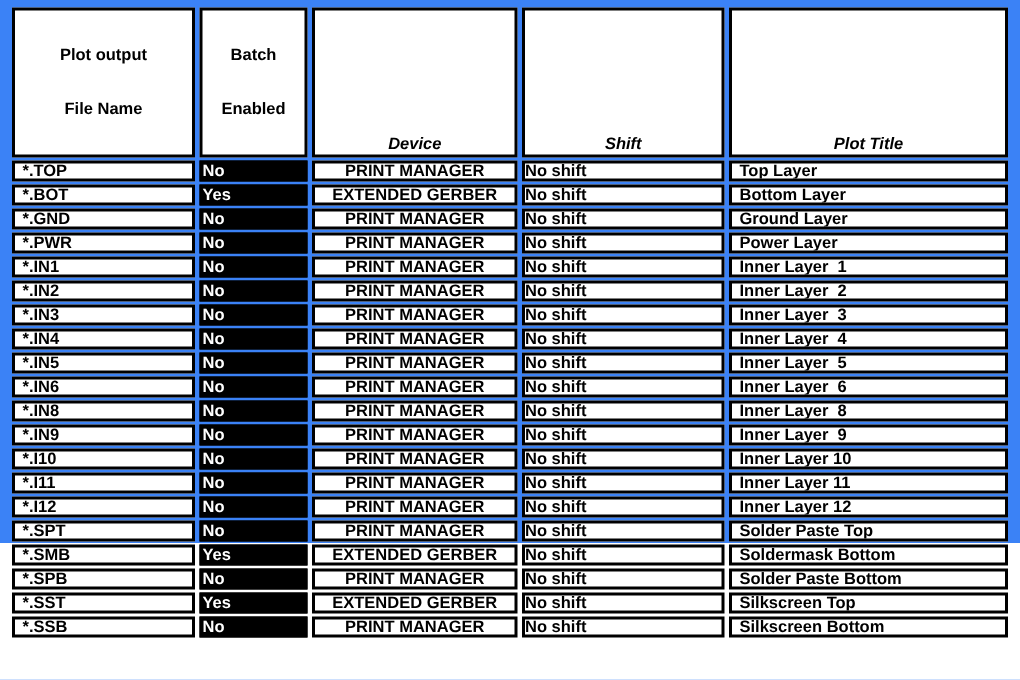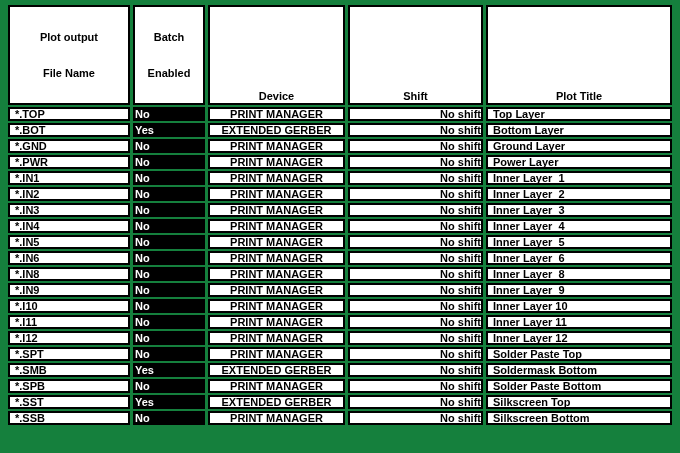--- a/index.html
+++ b/index.html
@@ -6,22 +6,22 @@
     margin: 0;
     padding: 0;
     background: #ffffff;
     width: 680px;
     height: 453px;
     overflow: hidden;
     font-family: "Liberation Sans", sans-serif;
   }
   .page {
     width: 680px;
-    height: 453px;
-    background: #15803d;
+    height: 362px;
+    background: #3b82f6;
     box-sizing: border-box;
     padding: 3px 0 0 5px;
   }
   table.plot-table {
     border-collapse: separate;
     border-spacing: 3px 2px;
     table-layout: fixed;
     font-weight: bold;
     color: #000000;
   }
@@ -38,30 +38,31 @@
   th {
     height: 28px;
     line-height: 12px;
     text-align: center;
     vertical-align: middle;
     font-weight: bold;
   }
   th.single-line {
     vertical-align: bottom;
     padding-bottom: 1px;
+    font-style: italic;
   }
   td {
     height: 14px;
     line-height: 10px;
     vertical-align: middle;
   }
   td.col-file   { text-align: left; padding: 0 0 0 5px; }
   td.col-batch  { background: #000000; color: #ffffff; text-align: left; }
   td.col-device { text-align: center; margin-left: 28px; }
-  td.col-shift  { text-align: right; margin-left: 48px; }
+  td.col-shift  { text-align: left; margin-left: 48px; }
   td.col-title  { text-align: left; padding: 0 0 0 5px; margin-top: 28px; }
 </style>
 </head>
 <body>
 
 <div class="page">
   <table class="plot-table">
     <colgroup>
       <col style="width:122px">
       <col style="width:72px">

